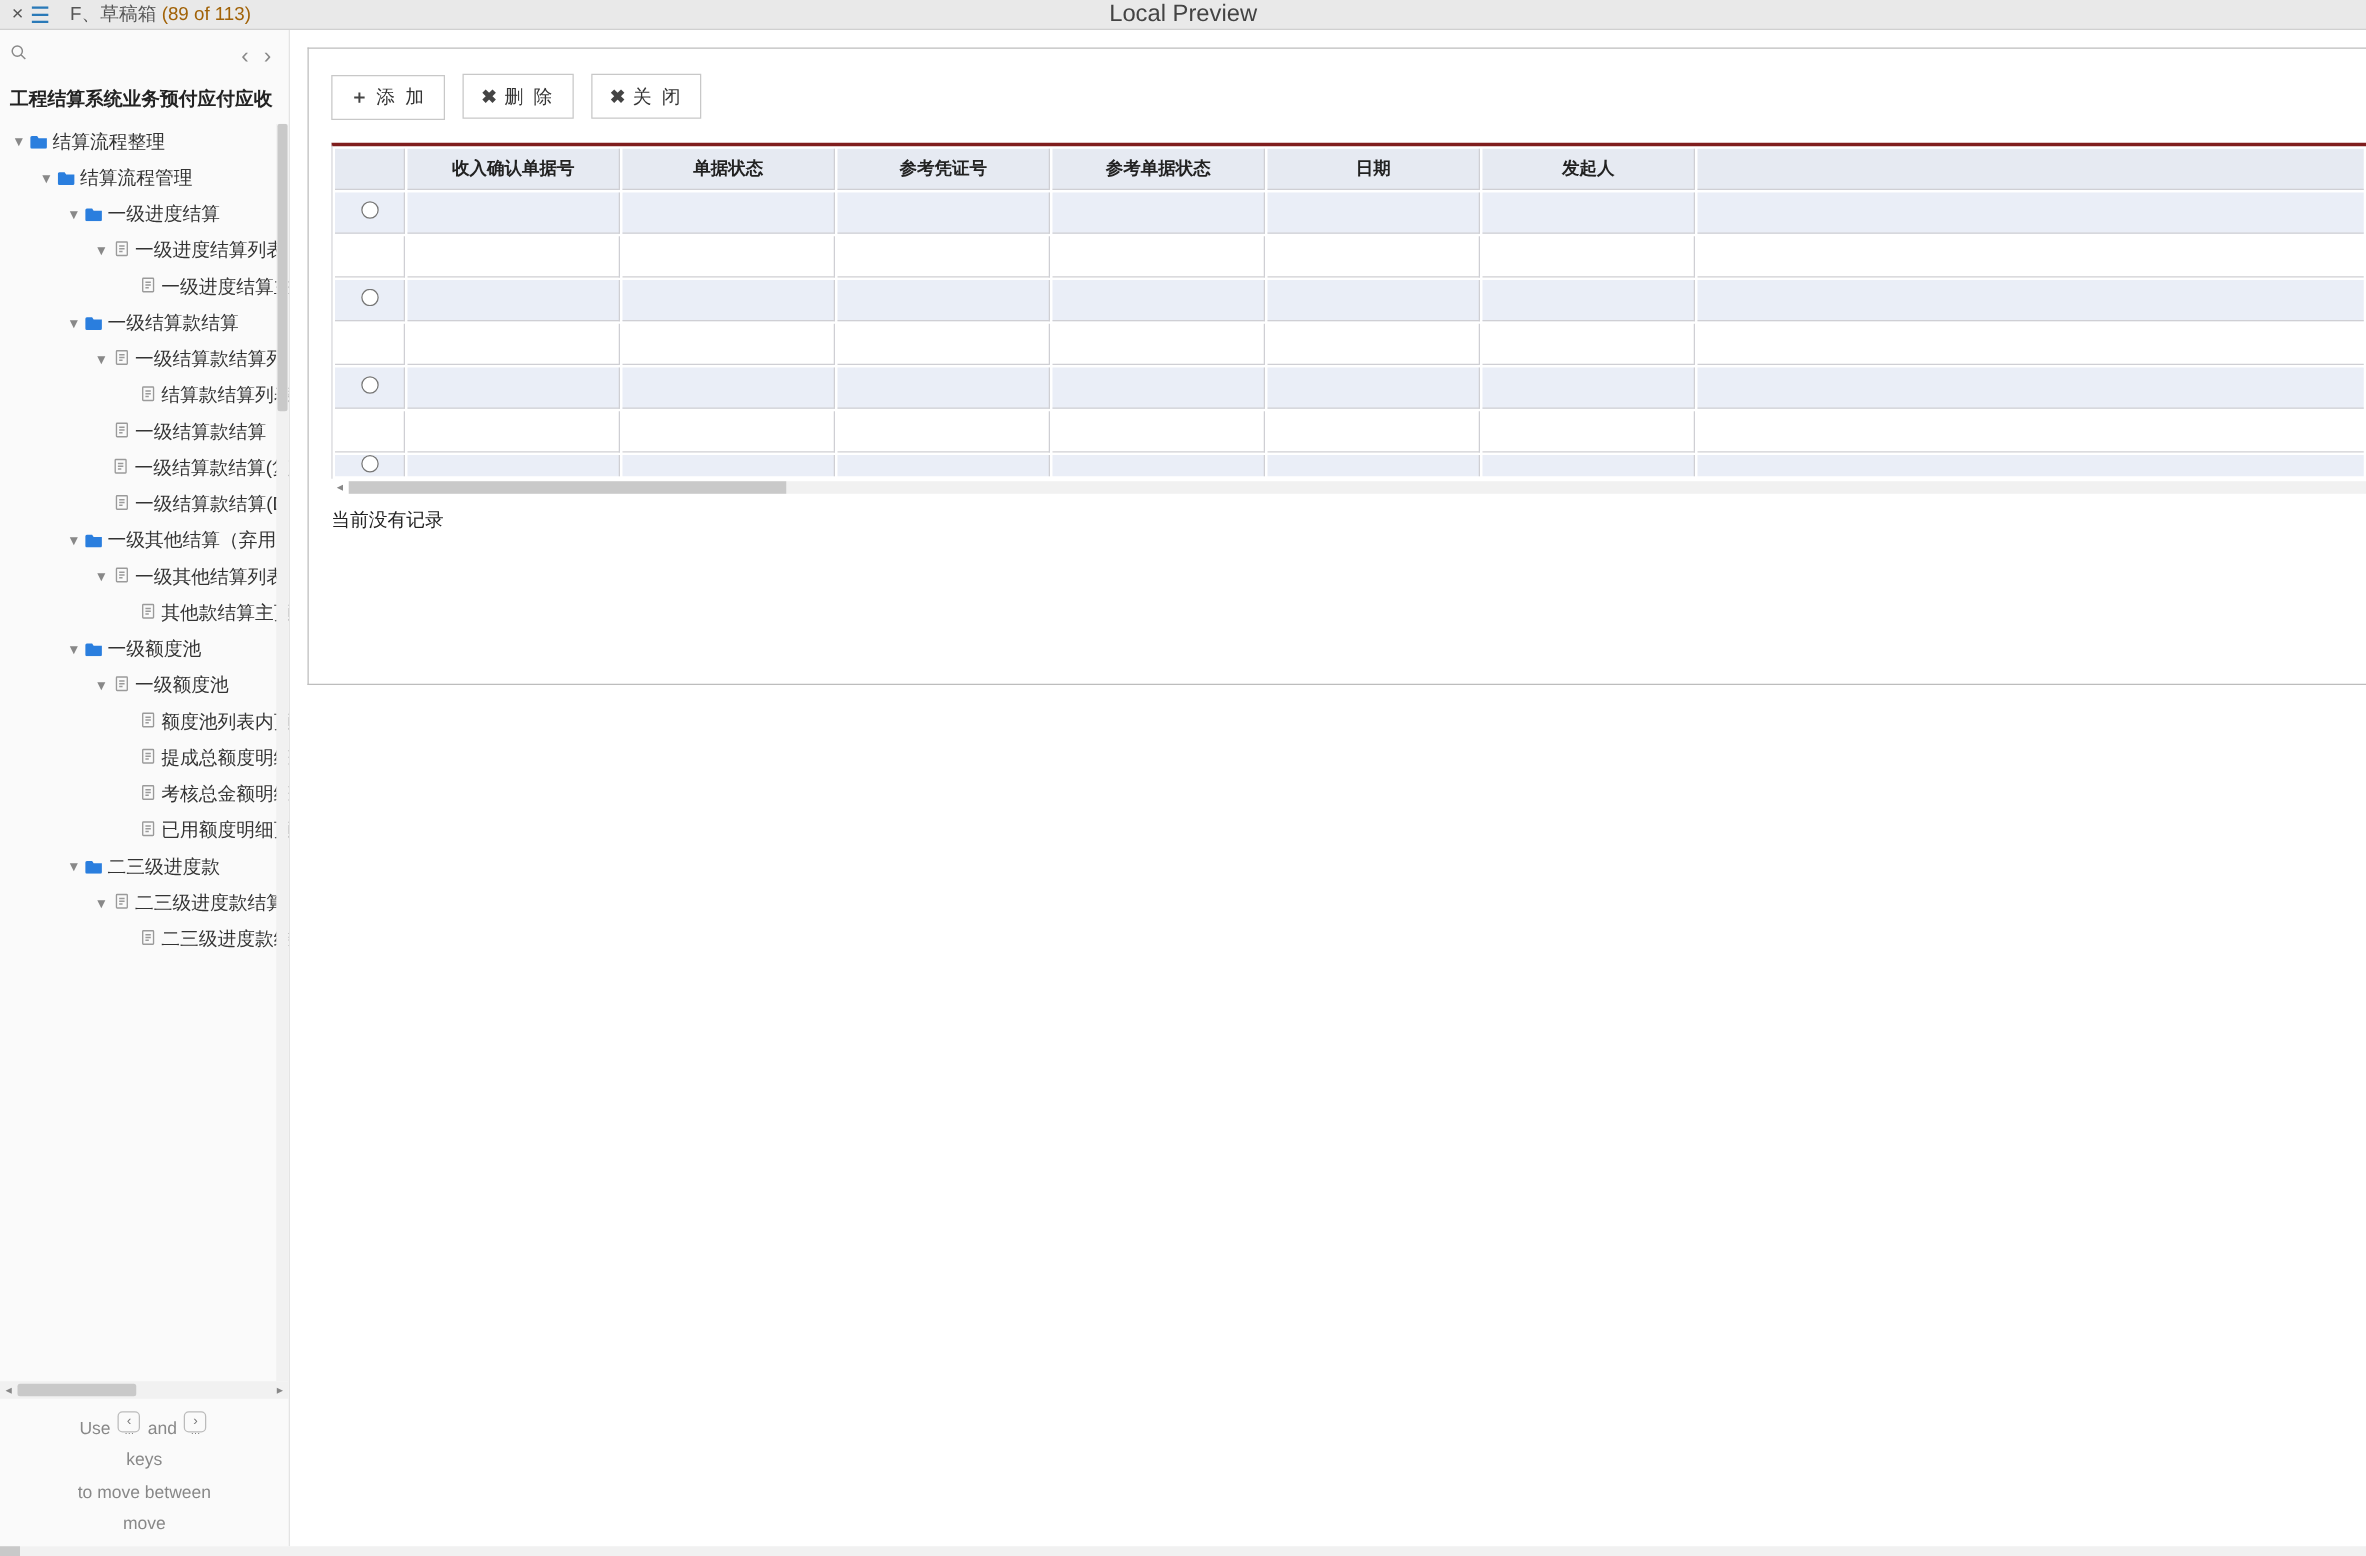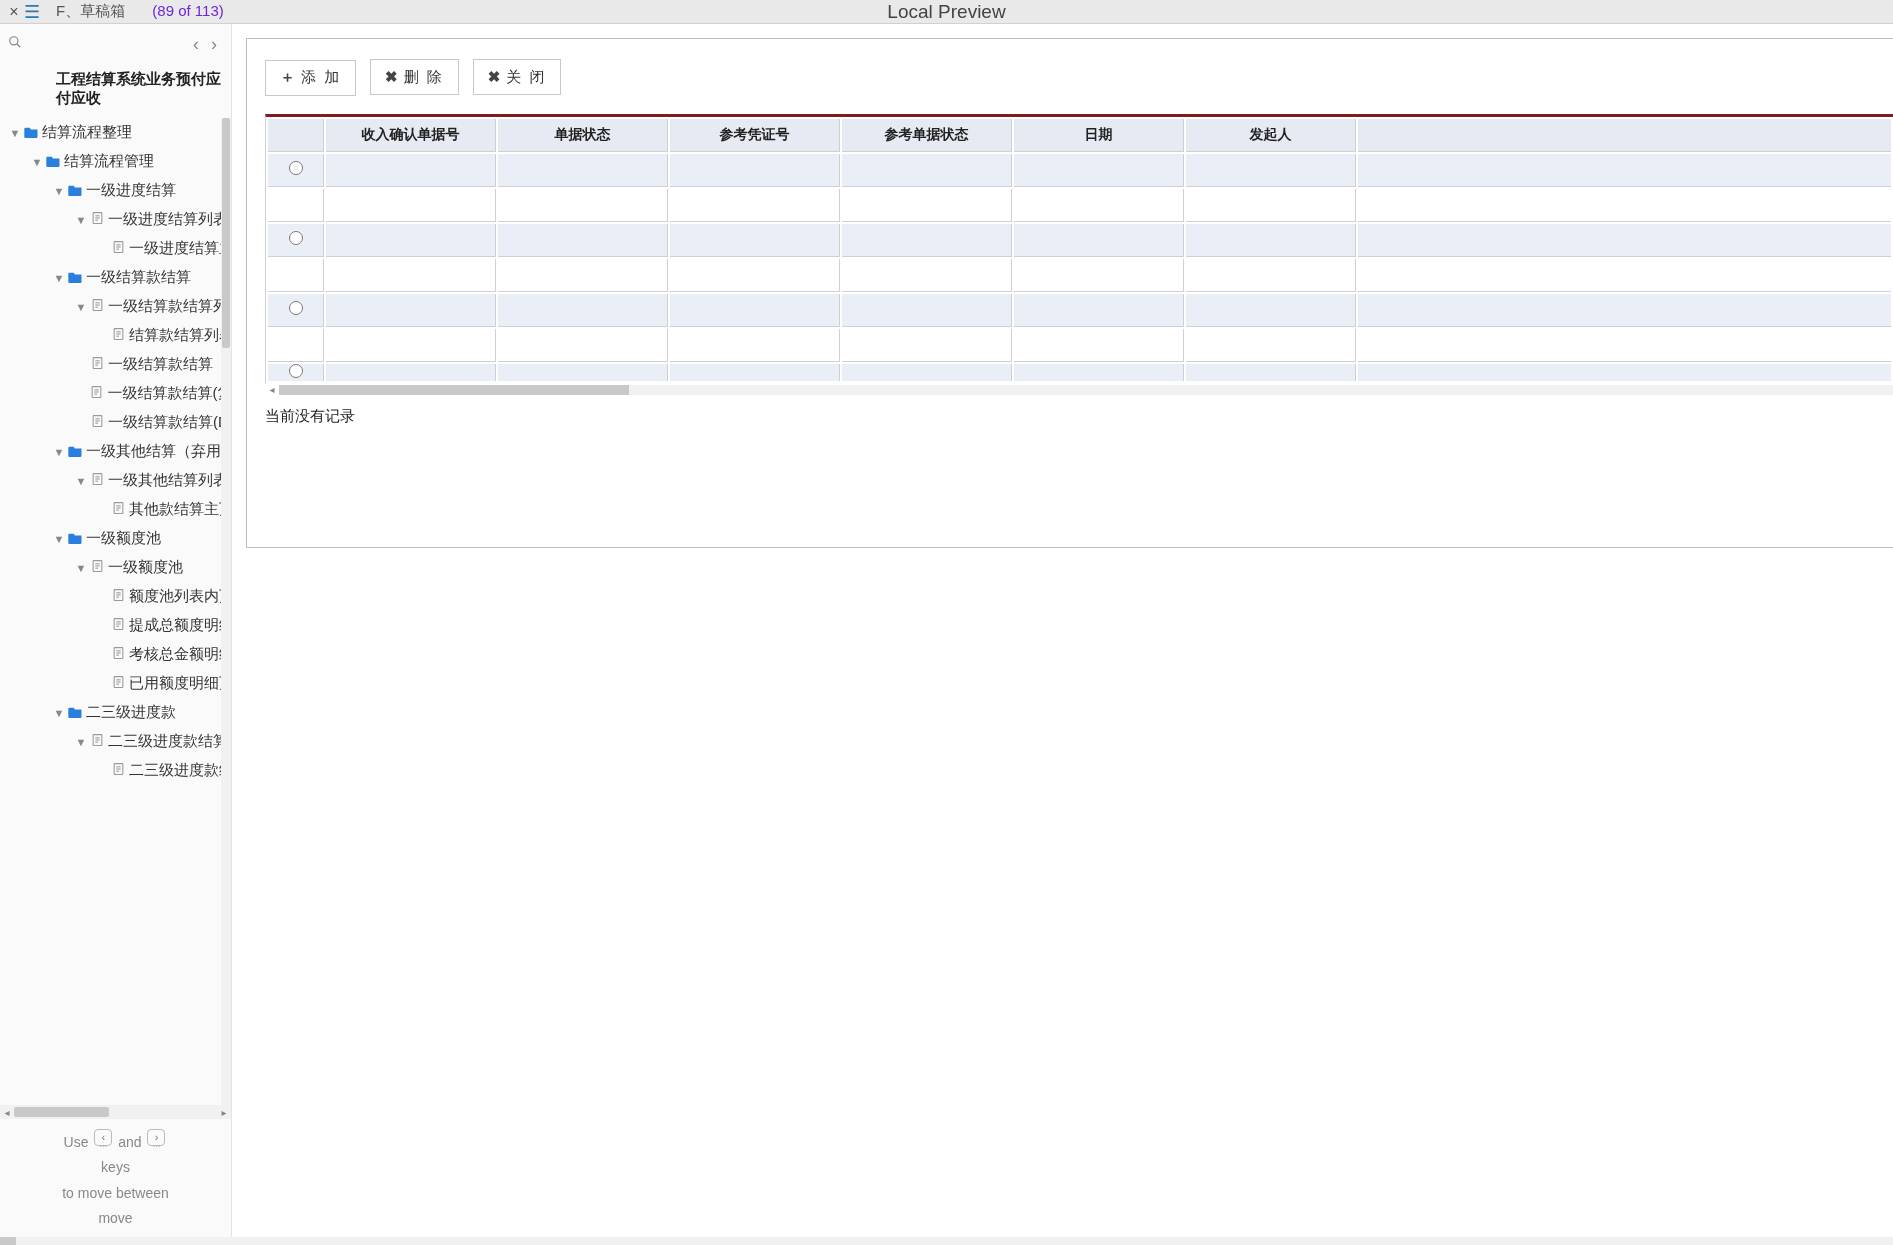--- a/index.html
+++ b/index.html
@@ -23,21 +23,21 @@
 }
 .topbar .close-x {
   width: 20px; text-align: center; color: #555; font-size: 16px; cursor: pointer;
 }
 .topbar .hamburger {
   width: 26px; color: #2a7ab8; font-size: 18px; cursor: pointer;
 }
 .topbar .crumb {
   color: #555; font-size: 15px; margin-left: 6px;
 }
-.topbar .crumb .count { color: #6d28d9; margin-left: 23px; }
+.topbar .crumb .count { color: #a16207; margin-left: 0; }
 .topbar .center-label {
   position: absolute; left: 0; right: 0; text-align: center;
   color: #444; font-size: 19px; pointer-events: none;
 }
 .main-row { display: flex; height: calc(100% - 24px - 8px); }
 .sidebar {
   width: 232px;
   background: #fafafa;
   border-right: 1px solid #e4e4e4;
   display: flex; flex-direction: column;
@@ -46,21 +46,20 @@
 .sidebar-top {
   height: 40px; display: flex; align-items: center;
   padding: 0 8px; color: #888;
 }
 .sidebar-top .search-icon { font-size: 16px; color: #9aa; }
 .sidebar-top .spacer { flex: 1; }
 .sidebar-top .nav-arrow { width: 18px; text-align: center; color: #888; cursor: pointer; font-size: 18px; }
 .sidebar-title {
   font-weight: bold; font-size: 15px; color: #222;
   padding: 6px 8px 10px 8px;
-  margin-left: 48px;
 }
 .tree-wrap {
   flex: 1; overflow: hidden; position: relative;
 }
 .tree { padding-left: 2px; }
 .tree .node {
   display: flex; align-items: center;
   height: 29px; padding-right: 0;
   white-space: nowrap; overflow: hidden;
   cursor: pointer;

